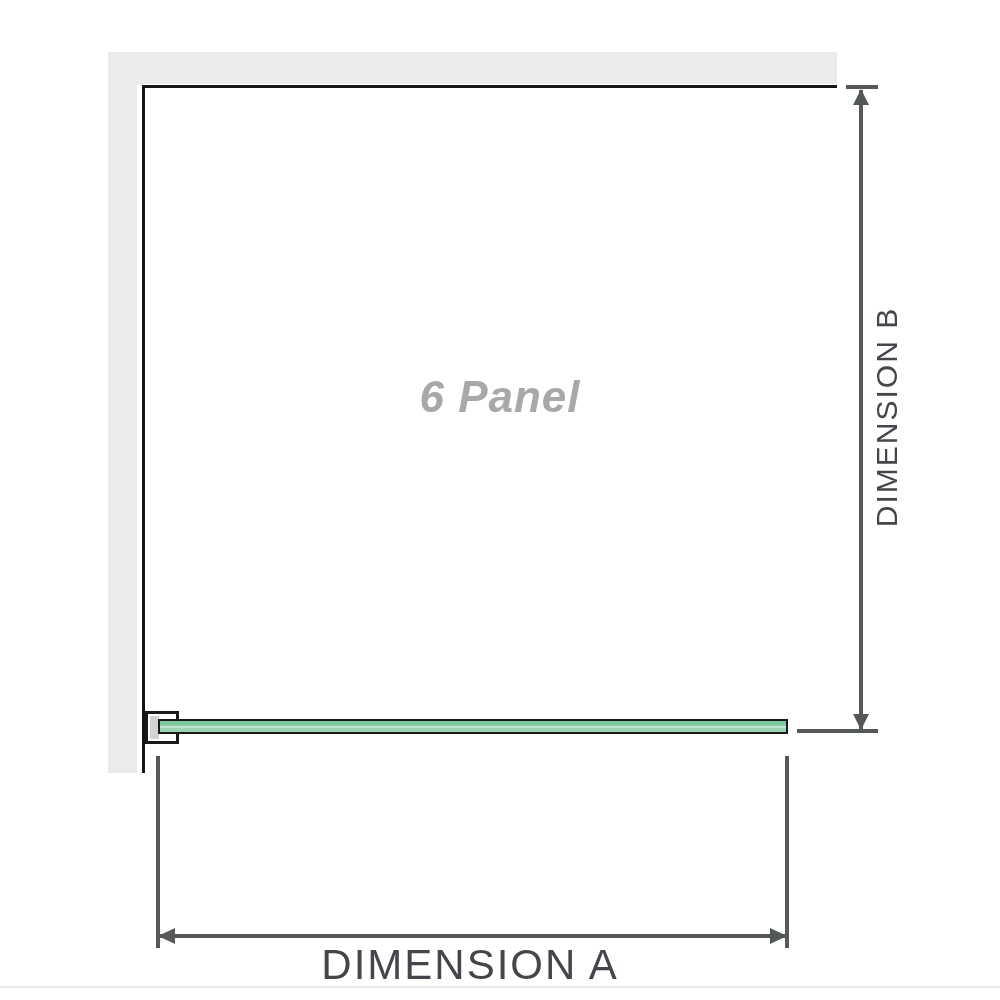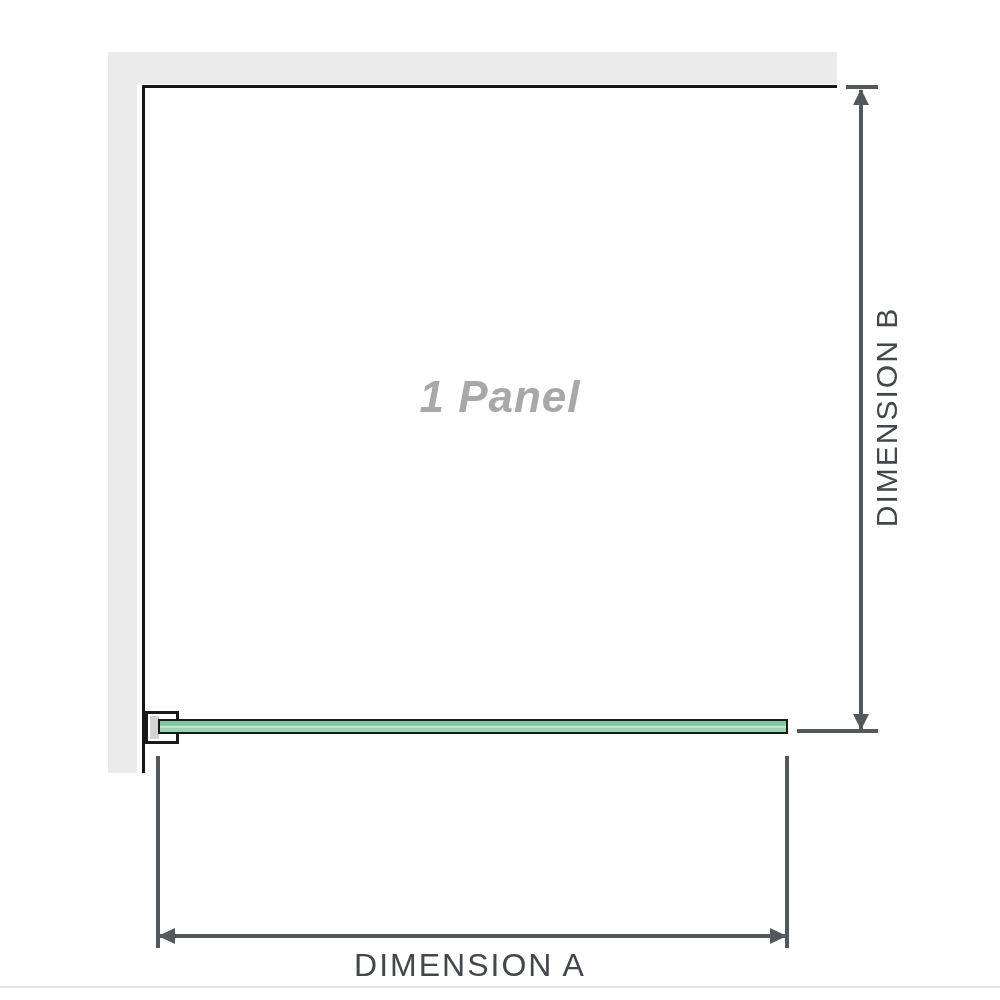--- a/index.html
+++ b/index.html
@@ -85,40 +85,40 @@
   .dima-arrow-left  { left:158px; top:928px;
                       border-top:8px solid transparent; border-bottom:8px solid transparent;
                       border-right:17px solid var(--dimension-line); }
   .dima-arrow-right { left:770px; top:928px;
                       border-top:8px solid transparent; border-bottom:8px solid transparent;
                       border-left:17px solid var(--dimension-line); }
   .dima-label {
     left:470px; top:965px;
     transform: translate(-50%, -50%);
     white-space: nowrap;
-    font-size:32px;
+    font-size:42px;
     font-weight:400;
     letter-spacing:2px;
     color: var(--dimension-text);
   }
 
   
   .baseline-rule { left:0; top:986px; width:1000px; height:2px; background: var(--baseline-rule); }
 </style>
 </head>
 <body>
 
 <div id="stage">
 
   <div class="abs wall-top"></div>
   <div class="abs wall-left"></div>
   <div class="abs edge-top"></div>
   <div class="abs edge-left"></div>
 
-  <div class="abs panel-label">1 Panel</div>
+  <div class="abs panel-label">6 Panel</div>
 
   <div class="abs bracket"></div>
   <div class="abs bracket-pad"></div>
   <div class="abs glass"></div>
 
   <div class="abs dim dimb-tick-top"></div>
   <div class="abs dim dimb-tick-bottom"></div>
   <div class="abs dim dimb-line"></div>
   <div class="abs tri dimb-arrow-up"></div>
   <div class="abs tri dimb-arrow-down"></div>

